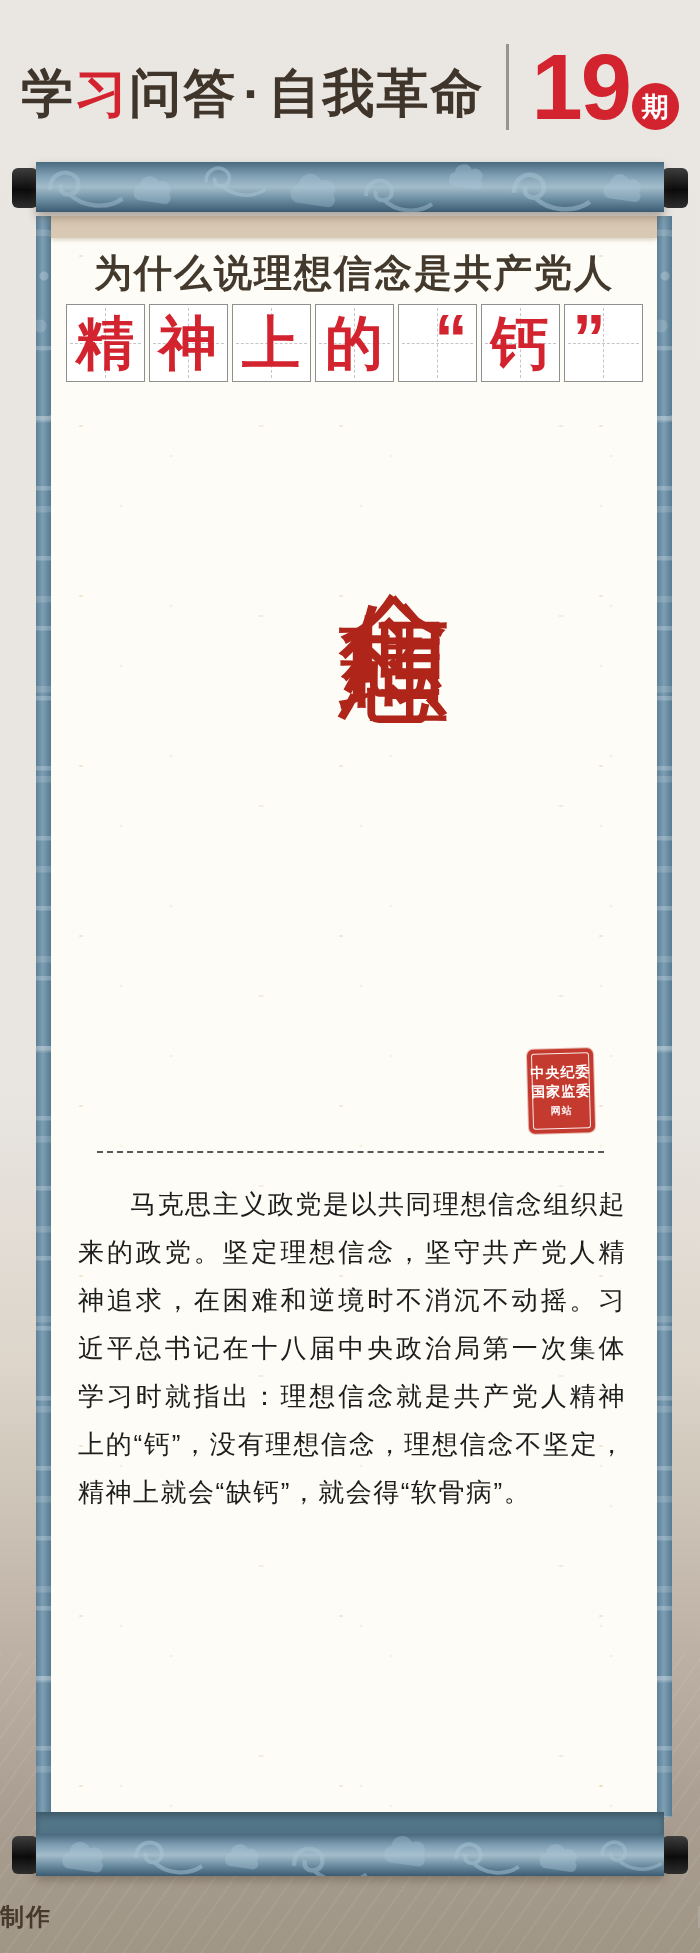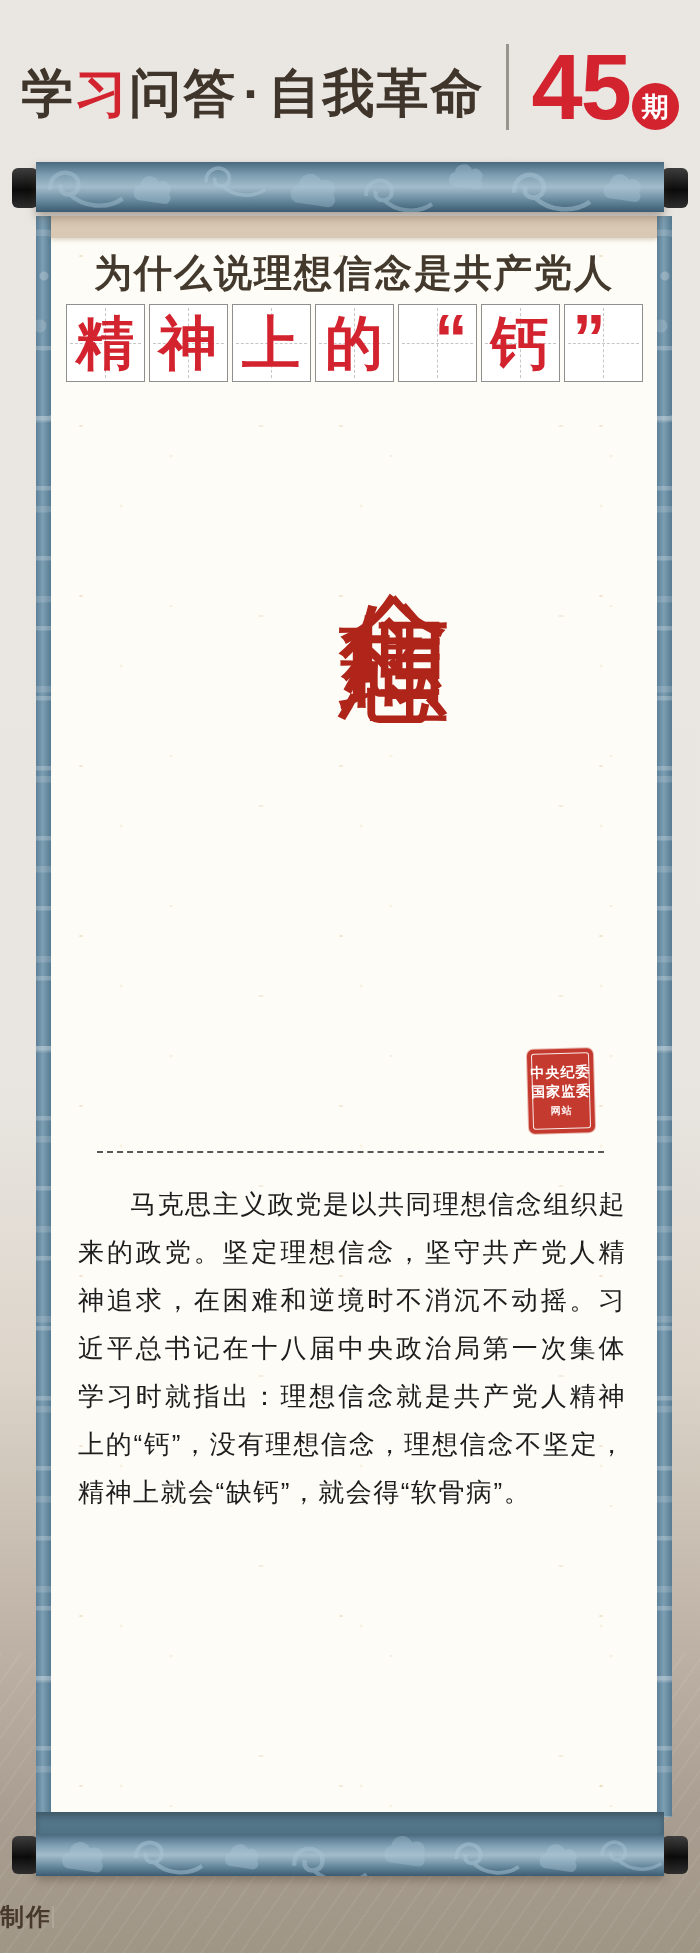--- a/index.html
+++ b/index.html
@@ -78,35 +78,35 @@
   .seal div{position:relative;color:#fff;font-family:"Liberation Serif",serif;font-weight:700;font-size:14px;letter-spacing:1px;line-height:1.15;white-space:nowrap;}
   .seal .small{font-size:10px;opacity:.95;margin-top:2px;}
 
   .dash-divider{position:absolute;left:46px;top:935px;width:507px;border-top:2px dashed #585858;}
 
   .body-text{position:absolute;left:27px;top:964px;width:548px;color:#1d1d1d;}
   .body-text p{margin:0 0 30px 0;font-size:26px;line-height:48px;letter-spacing:1.5px;
     text-indent:2em;text-align:justify;font-weight:400;}
 
   
-  .footer{position:absolute;top:1901px;left:0;right:0;display:flex;align-items:center;justify-content:flex-start;z-index:2;}
+  .footer{position:absolute;top:1901px;left:0;right:0;display:flex;align-items:center;justify-content:space-between;z-index:2;}
   .footer .label,.footer .credit{font-size:24px;font-weight:700;color:#46392c;letter-spacing:2px;}
   .footer .v-divider{width:2px;height:22px;background:#b0a79b;}
 </style>
 </head>
 <body>
 
 <div class="canvas">
   <div class="bg-texture"></div>
 
   <div class="header">
     <div class="hd-title"><span>学</span><span class="red">习</span><span>问答</span><span class="dot">·</span><span>自我革命</span></div>
     <div class="hd-divider"></div>
     <div class="hd-issue">
-      <div class="hd-number">45</div>
+      <div class="hd-number">19</div>
       <div class="hd-badge">期</div>
     </div>
   </div>
 
   <svg width="0" height="0" style="position:absolute">
     <defs>
       <g id="swirl" fill="none" stroke="#aac6d6" stroke-width="4">
         <path d="M0 18 C0 4 12 0 20 4 C28 8 28 20 19 22 C13 23.5 8 19 10 13"></path>
         <path d="M18 22 C30 34 52 36 66 26"></path>
       </g>

